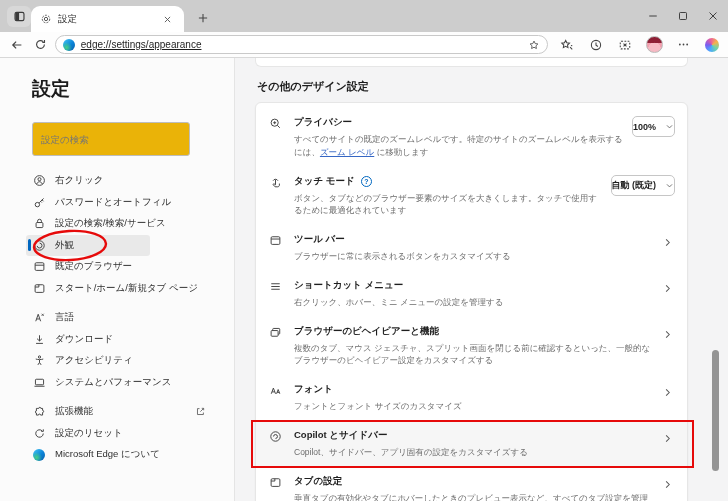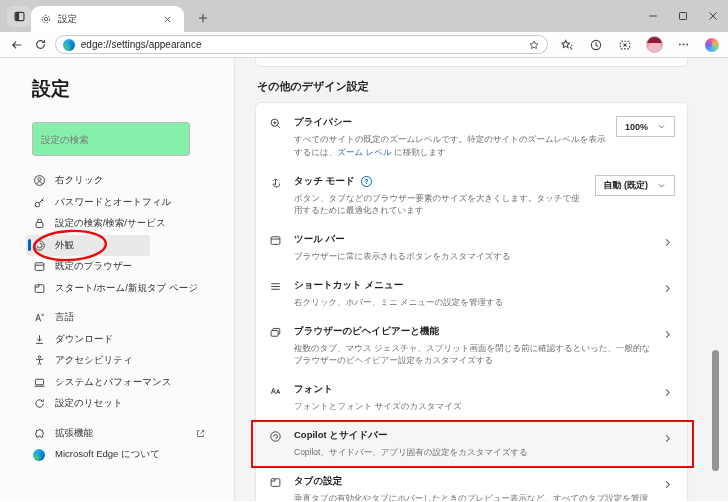--- a/index.html
+++ b/index.html
@@ -19,37 +19,37 @@
   .tab-title{font-size:9.5px;color:#2b2b2b;}
   .tab-close{margin-left:auto;display:flex;align-items:center;justify-content:center;width:15px;height:15px;border-radius:3px;cursor:pointer;}
   .newtab-btn{position:absolute;left:193px;top:8px;width:20px;height:20px;border:none;background:transparent;
     display:flex;align-items:center;justify-content:center;border-radius:4px;cursor:pointer;padding:0;}
   .win-controls{position:absolute;right:0;top:0;height:32px;display:flex;}
   .win-btn{width:30px;height:100%;display:flex;align-items:center;justify-content:center;background:transparent;border:none;padding:0;cursor:pointer;}
   
   .toolbar{height:26px;background:#fdfdfd;border-bottom:1px solid #d8d8d8;display:flex;align-items:center;padding:0 6px;position:relative;}
   .nav-btn{width:24px;height:22px;border:none;background:transparent;display:flex;align-items:center;justify-content:center;border-radius:4px;cursor:pointer;padding:0;}
   .addressbar{width:516px;height:19px;background:#fff;border:1px solid #c9c9c9;border-radius:10px;
-    display:flex;align-items:center;padding:0 7px;gap:6px;margin-left:3px;}
+    display:flex;align-items:center;padding:0 7px;gap:6px;margin-left:3px;text-decoration:underline;}
   .site-logo{width:12px;height:12px;border-radius:50%;
     background:radial-gradient(circle at 30% 72%,#47d185 0%,rgba(71,209,133,0) 46%),linear-gradient(135deg,#45c8f5 0%,#0b84d8 55%,#0a5fa8 100%);}
   .url{font-size:10px;color:#1f1f1f;white-space:nowrap;}
   .ab-star{margin-left:auto;}
   .tb-icons{display:flex;align-items:center;gap:9px;margin-left:9px;}
   .tb-icon{width:20px;height:20px;border:none;background:transparent;display:flex;align-items:center;justify-content:center;border-radius:4px;cursor:pointer;padding:0;}
   .avatar{width:17px;height:17px;border-radius:50%;
     background:radial-gradient(circle at 50% 80%,#f6bac4 0 45%,rgba(0,0,0,0) 46%),linear-gradient(180deg,#8e1f35 0 42%,#f29fae 42% 100%);
     border:1px solid #b9b9b9;}
   .copilot-logo{width:14px;height:14px;border-radius:50%;
     background:conic-gradient(from 200deg,#4aa8ff,#7b5cf0,#e85d9e,#f8b24a,#6fd3a8,#4aa8ff);}
   
   .content{display:flex;height:443px;}
   .sidebar{width:235px;background:#fbfbfb;border-right:1px solid #e4e4e4;position:relative;padding:16px 0 0 32px;}
   .sb-title{font-size:19px;font-weight:700;margin:2px 0 20px 0;color:#1b1b1b;}
-  .search-input{width:158px;height:23px;border:1px solid #bdbdbd;border-radius:3px;background:#86efac;
+  .search-input{width:158px;height:23px;border:1px solid #bdbdbd;border-radius:3px;background:#eab308;
     font-size:9.5px;padding:16px 8px;color:#444;outline:none;font-family:inherit;}
   .search-input::placeholder{color:#757575;}
   .nav{list-style:none;margin:14px 0 0 0;padding:0;width:180px;}
   .nav-item{height:21.5px;display:flex;align-items:center;gap:9px;font-size:9.5px;color:#2f2f2f;
     padding:0 6px 0 6px;margin-left:-6px;cursor:pointer;position:relative;border-radius:3px;}
   .nav-item .nico{width:14px;display:flex;justify-content:center;}
   .nav-item.selected{background:#e9e9e9;width:124px;}
   .nav-item.selected::before{content:"";position:absolute;left:2px;top:4.5px;width:2.5px;height:12px;background:#0067c0;border-radius:2px;}
   .group-gap{margin-top:8px;}
   .ext-link{margin-left:auto;}
@@ -63,26 +63,26 @@
   
   .main{flex:1;background:#f4f4f5;position:relative;padding:0 0 0 20px;overflow:hidden;}
   .partial-card{width:433px;height:9px;background:#fff;border:1px solid #e6e6e6;border-top:none;border-radius:0 0 6px 6px;}
   .section-title{margin:12px 0 8px 2px;font-size:11px;font-weight:700;color:#1b1b1b;}
   .card{width:433px;background:#fff;border:1px solid #e6e6e6;border-radius:6px;box-shadow:0 1px 2px rgba(0,0,0,.05);padding:5px 0;}
   .row{display:flex;padding:8px 12px 8px 13px;position:relative;align-items:flex-start;}
   .row-icon{width:25px;flex:none;padding-top:1px;display:flex;}
   .row-text{flex:1;padding-right:8px;}
   .row-title{font-size:9.5px;font-weight:700;color:#1f1f1f;display:flex;gap:6px;align-items:center;}
   .row-desc{font-size:8.5px;color:#6d6d6d;line-height:1.5;margin-top:4px;max-width:362px;}
-  .link{color:#3566c4;cursor:pointer;}
+  .link{color:#3566c4;text-decoration:underline;cursor:pointer;}
   .help-icon{width:11px;height:11px;border:1px solid #0067c0;color:#0067c0;border-radius:50%;
     font-size:7px;font-weight:700;display:inline-flex;align-items:center;justify-content:center;cursor:pointer;}
   .row-control{flex:none;display:flex;align-items:flex-start;}
-  .select{height:21px;border:1px solid #c6c6c6;border-radius:0;background:#fff;display:flex;align-items:center;
-    gap:9px;padding:0 8px;font-size:9px;font-weight:700;color:#1f1f1f;cursor:pointer;font-family:inherit;}
+  .select{height:21px;border:1px solid #c6c6c6;border-radius:5px;background:#fff;display:flex;align-items:center;
+    gap:9px;padding:0 0;font-size:9px;font-weight:700;color:#1f1f1f;cursor:pointer;font-family:inherit;}
   .chev-btn{border:none;background:transparent;padding:4px 2px 0 0;cursor:pointer;}
   .row.copilot-row{background:#f6f6f6;}
   .red-rect{position:absolute;left:-5px;right:-7px;top:-1px;bottom:-1px;border:2.5px solid #e60a0a;pointer-events:none;z-index:5;}
   .scroll-thumb{position:absolute;right:9px;top:292px;width:7px;height:121px;background:#949494;border-radius:4px;cursor:pointer;}
 </style>
 </head>
 <body>
 
 <div class="window">
 
@@ -282,44 +282,44 @@
         </li>
         <li class="nav-item">
           <span class="nico">
               <svg width="13" height="13" viewBox="0 0 16 16" fill="none" stroke="#444" stroke-width="1.2">
                 <rect x="3" y="4" width="10" height="6.8" rx="1"></rect>
                 <path d="M1.8 12.6h12.4"></path>
               </svg>
             </span>
           <span>システムとパフォーマンス</span>
         </li>
-        <li class="nav-item">
-          <span class="nico">
-              <svg width="13" height="13" viewBox="0 0 16 16" fill="none" stroke="#444" stroke-width="1.2">
-                <path d="M12.6 8a4.6 4.6 0 1 1-1.4-3.3"></path>
-                <path d="M12.7 2.9v2.5h-2.5"></path>
-              </svg>
-            </span>
-          <span>設定のリセット</span>
-        </li>
         <li class="nav-item group-gap">
           <span class="nico">
               <svg width="13" height="13" viewBox="0 0 16 16" fill="none" stroke="#444" stroke-width="1.2">
                 <path d="M6 4.2h1.1a1.3 1.3 0 1 1 2.6 0h2.1v2.4a1.3 1.3 0 1 1 0 2.6v3.2H9.3a1.3 1.3 0 1 0-2.6 0H4.2V9.9a1.3 1.3 0 1 1 0-2.6V4.2z"></path>
               </svg>
             </span>
           <span>拡張機能</span>
           <span class="ext-link">
               <svg width="11" height="11" viewBox="0 0 16 16" fill="none" stroke="#555" stroke-width="1.2">
                 <path d="M6.5 3.8H3.6v8.6h8.6V9.5M9.8 3.4h2.8v2.8M12.4 3.6 7.8 8.2"></path>
               </svg>
             </span>
         </li>
         <li class="nav-item">
           <span class="nico">
+              <svg width="13" height="13" viewBox="0 0 16 16" fill="none" stroke="#444" stroke-width="1.2">
+                <path d="M12.6 8a4.6 4.6 0 1 1-1.4-3.3"></path>
+                <path d="M12.7 2.9v2.5h-2.5"></path>
+              </svg>
+            </span>
+          <span>設定のリセット</span>
+        </li>
+        <li class="nav-item">
+          <span class="nico">
               <span class="edge-mini"></span>
             </span>
           <span>Microsoft Edge について</span>
         </li>
       </ul>
     </aside>
 
     <main class="main">
       <div class="partial-card"></div>
       <h2 class="section-title">その他のデザイン設定</h2>

